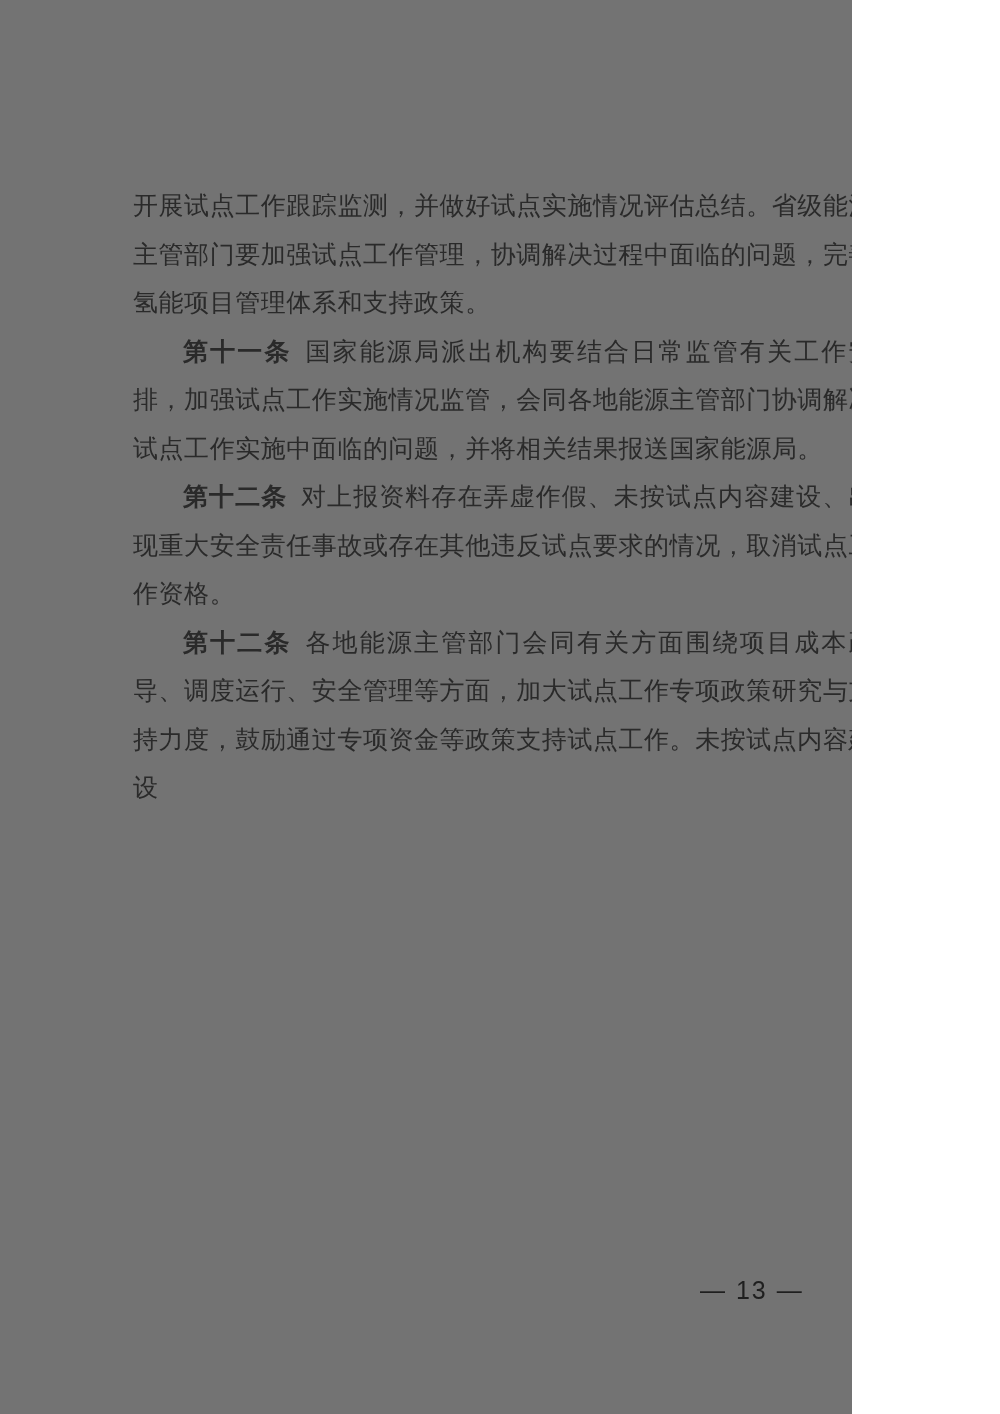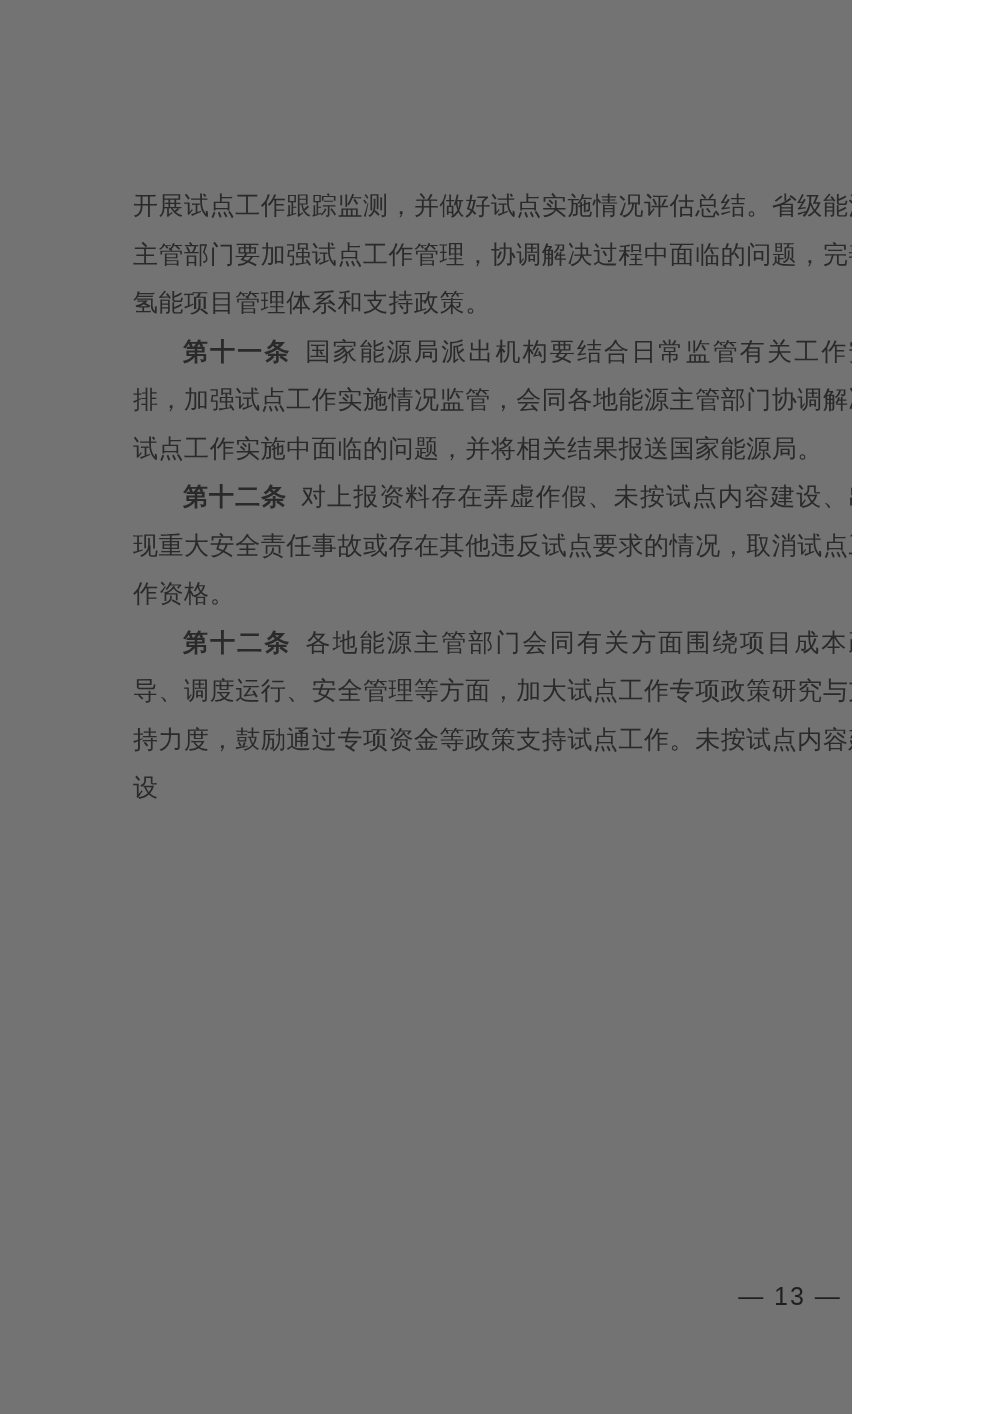--- a/index.html
+++ b/index.html
@@ -36,25 +36,23 @@
   }
   .term {
     font-weight: bold;
     margin-right: 0.55em;
   }
   .page-number {
     position: absolute;
     left: 700px;
     top: 1276px;
     width: 180px;
-    text-align: center;
     font-size: 25px;
     letter-spacing: 2px;
     color: #1f1f1f;
-    margin-top: 6px;
   }
 </style>
 </head>
 <body>
 
 <div class="page">
   <div class="text-block">
 
     <p class="para"><span>开展试点工作跟踪监测，并做好试点实施情况评估总结。省级能源主管部门要加强试点工作管理，协调解决过程中面临的问题，完善氢能项目管理体系和支持政策。</span></p>
 

